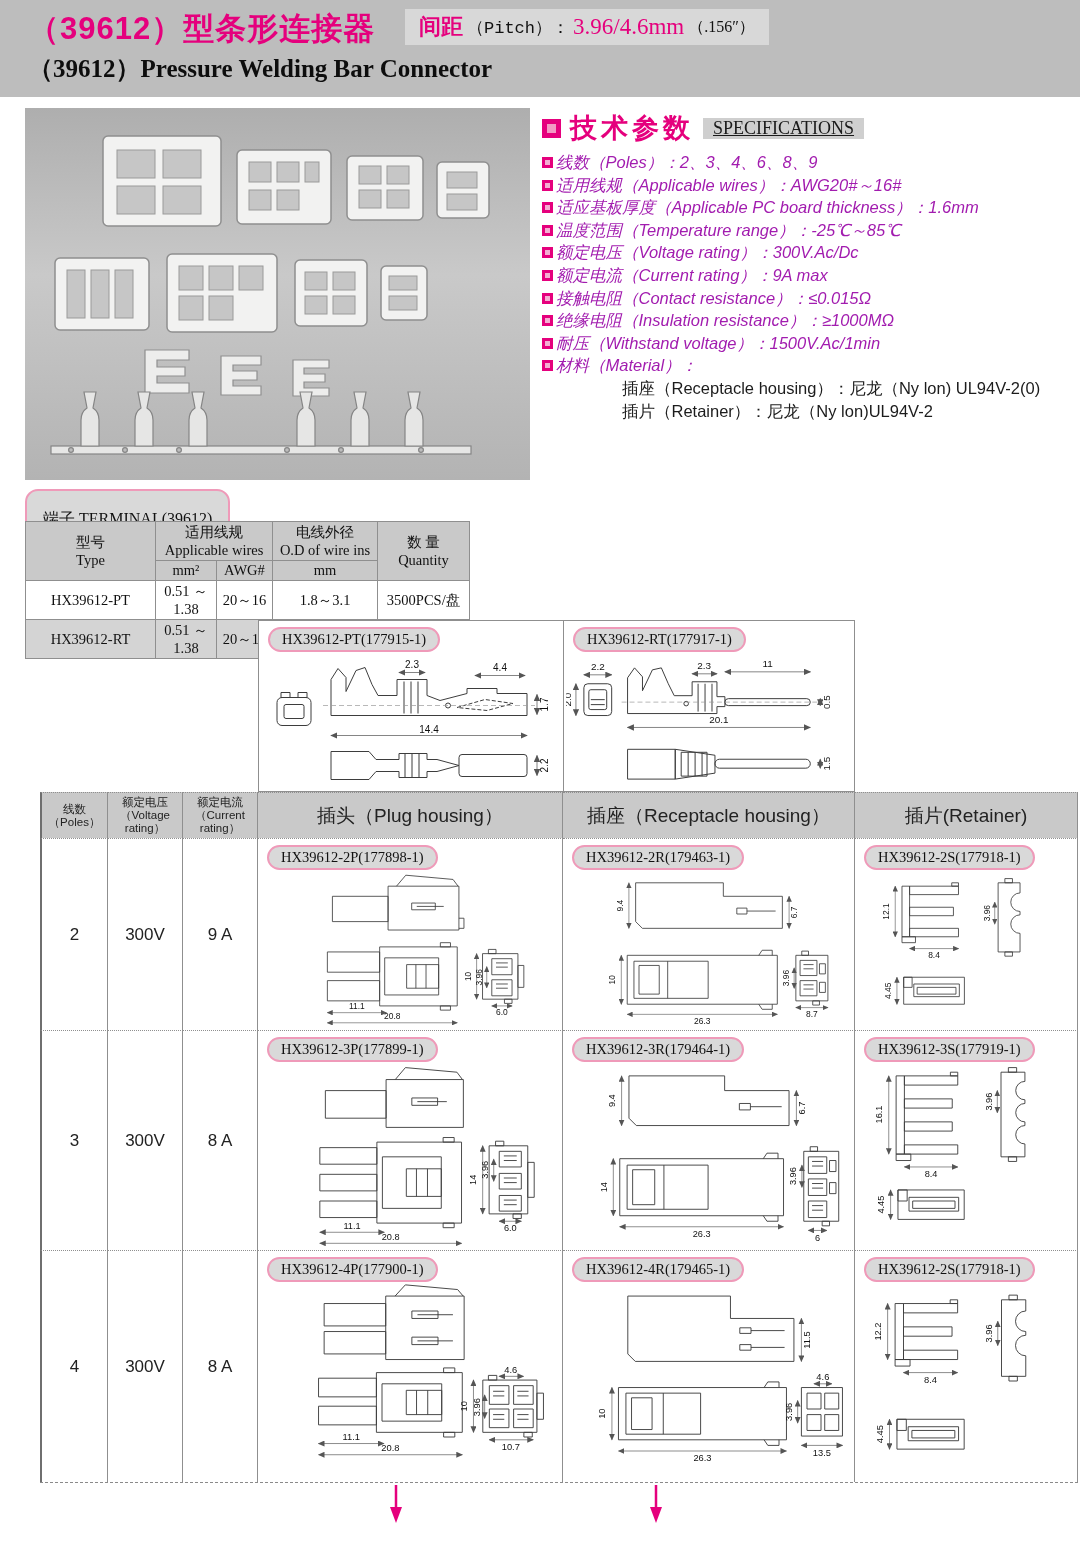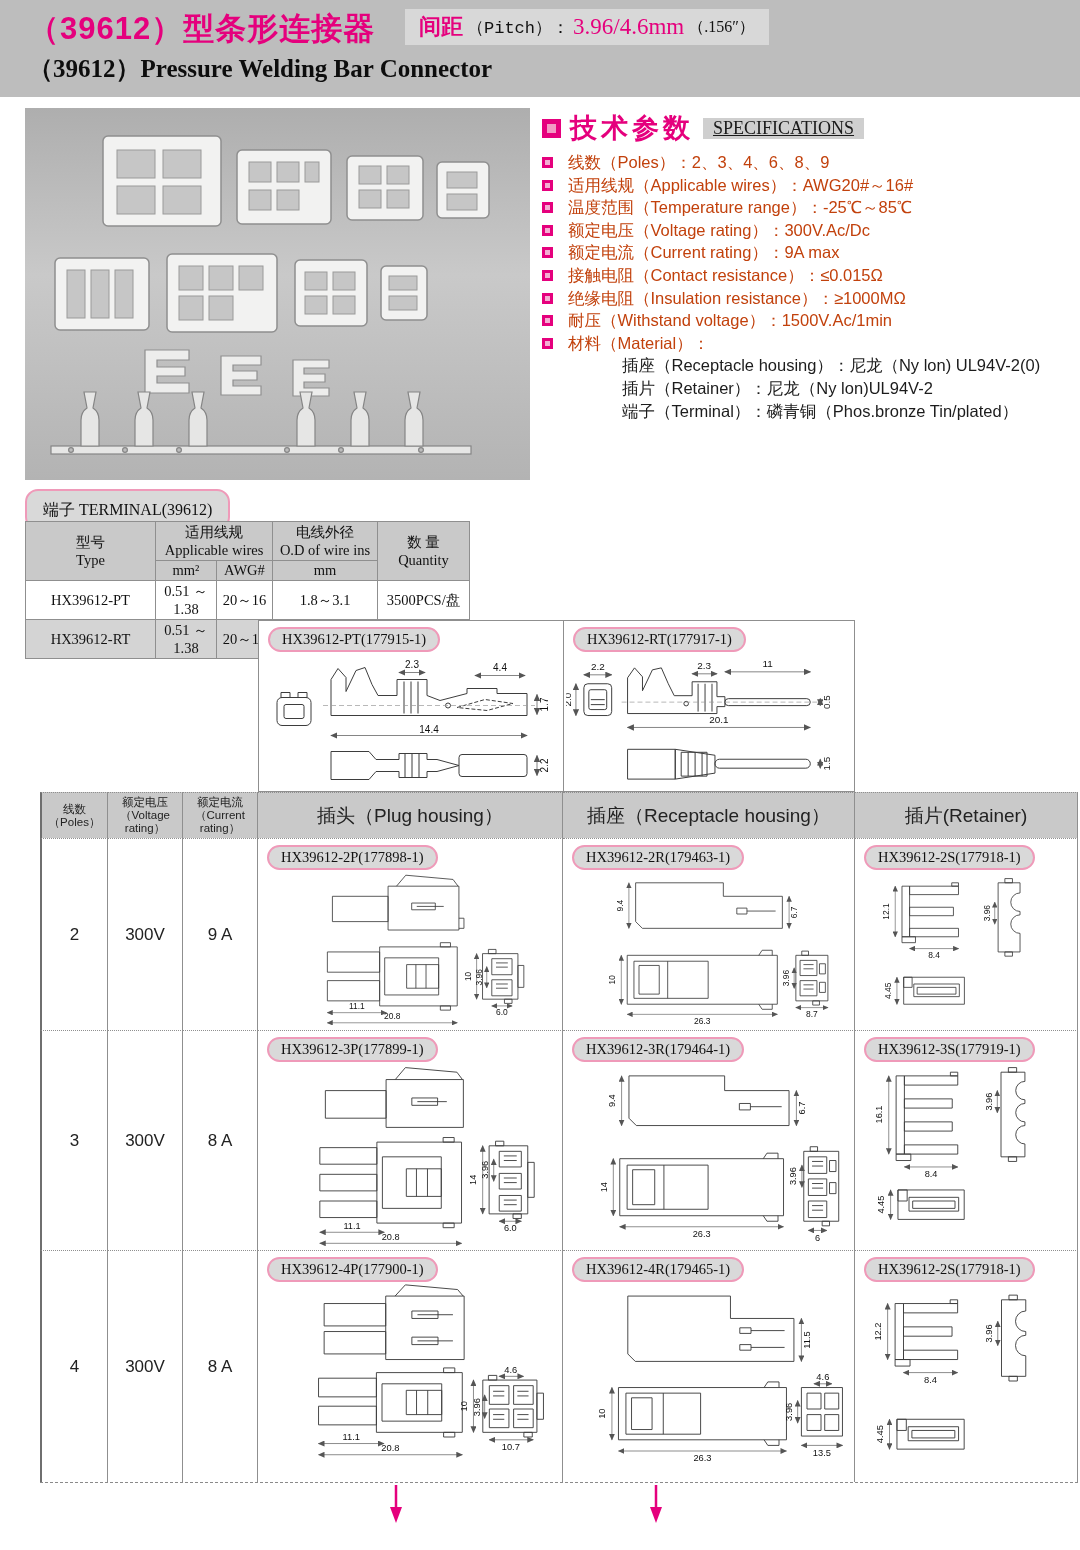--- a/index.html
+++ b/index.html
@@ -15,27 +15,27 @@
   .pitch-end{font-size:16px;color:#111;font-family:"Liberation Serif",serif;}
   .title-en{position:absolute;left:28px;top:52px;font-size:25px;font-weight:bold;color:#0d0d0d;font-family:"Liberation Serif",serif;}
   
   .photo{position:absolute;left:25px;top:108px;width:505px;height:372px;}
   
   .specs{position:absolute;left:542px;top:110px;width:532px;}
   .specs-head{display:flex;align-items:center;gap:9px;margin-bottom:8px;}
   .big-bullet{width:9px;height:9px;background:#f29ac4;border:5px solid #e5007d;}
   .specs-cn{font-size:27px;font-weight:bold;color:#e5007d;letter-spacing:4px;}
   .specs-en{font-size:18px;color:#1a1a1a;background:#cfcfcf;padding:0 10px;font-family:"Liberation Serif",serif;text-decoration:underline;}
-  .spec-item{display:flex;align-items:flex-start;gap:15px;margin-top:5.6px;font-size:16.5px;line-height:17px;color:#c2410c;}
+  .spec-item{display:flex;align-items:flex-start;gap:3px;margin-top:5.6px;font-size:16.5px;line-height:17px;color:#a21caf;font-style:italic;}
   .sq{flex:0 0 auto;width:5px;height:5px;margin-top:3px;background:#f4afd3;border:3px solid #e5007d;}
   .mat-line{margin-left:80px;margin-top:5.6px;font-size:16.5px;line-height:17px;color:#1c1c1c;}
   
   .pill{display:inline-block;border:2px solid #ef9ab9;border-radius:13px;background:#d9d9d9;
         font-family:"Liberation Serif",serif;color:#111;}
-  .terminal-badge{position:absolute;left:25px;top:489px;height:23px;line-height:23px;padding:7px 16px;font-size:16px;}
+  .terminal-badge{position:absolute;left:25px;top:489px;height:23px;line-height:23px;padding:16px 16px;font-size:16px;}
   table.tterm{position:absolute;left:25px;top:521px;width:445px;border-collapse:collapse;
         font-family:"Liberation Serif",serif;font-size:14.5px;color:#111;text-align:center;}
   table.tterm td{border:1px solid #8f8f8f;padding:1px 2px;}
   table.tterm .hd{background:#c9c9c9;}
   table.tterm .alt{background:#d4d4d4;margin-top:44px;}
   
   .cell{position:absolute;box-sizing:border-box;border-right:1px solid #8f8f8f;border-top:1px dotted #8f8f8f;background:#fff;text-align:right;}
   .bl{border-left:2px solid #6f6f6f;}
   .hcell{background:#c9c9c9;display:flex;align-items:center;justify-content:center;text-align:center;}
   .hsmall{font-size:11.5px;line-height:13px;}
@@ -158,20 +158,24 @@
     <div class="spec-item">
         <span class="sq"></span>
         <span>线数（Poles）：2、3、4、6、8、9</span>
       </div>
     <div class="spec-item">
         <span class="sq"></span>
         <span>适用线规（Applicable wires）：AWG20#～16#</span>
       </div>
     <div class="spec-item">
         <span class="sq"></span>
+        <span>适应基板厚度（Applicable PC board thickness）：1.6mm</span>
+      </div>
+    <div class="spec-item">
+        <span class="sq"></span>
         <span>温度范围（Temperature range）：-25℃～85℃</span>
       </div>
     <div class="spec-item">
         <span class="sq"></span>
         <span>额定电压（Voltage rating）：300V.Ac/Dc</span>
       </div>
     <div class="spec-item">
         <span class="sq"></span>
         <span>额定电流（Current rating）：9A max</span>
       </div>
@@ -186,21 +190,20 @@
     <div class="spec-item">
         <span class="sq"></span>
         <span>耐压（Withstand voltage）：1500V.Ac/1min</span>
       </div>
     <div class="spec-item">
         <span class="sq"></span>
         <span>材料（Material）：</span>
       </div>
     <div class="mat-line">插座（Receptacle housing）：尼龙（Ny lon) UL94V-2(0)</div>
     <div class="mat-line">插片（Retainer）：尼龙（Ny lon)UL94V-2</div>
-    <div class="mat-line">端子（Terminal）：磷青铜（Phos.bronze Tin/plated）</div>
   </div>
 
   <div class="pill terminal-badge">端子 TERMINAL(39612)</div>
   <table class="tterm">
     <tbody>
         <tr>
       <td class="hd" rowspan="2" style="width:125px">
         <span>型号</span><br>
         <span>Type</span>
       </td>

